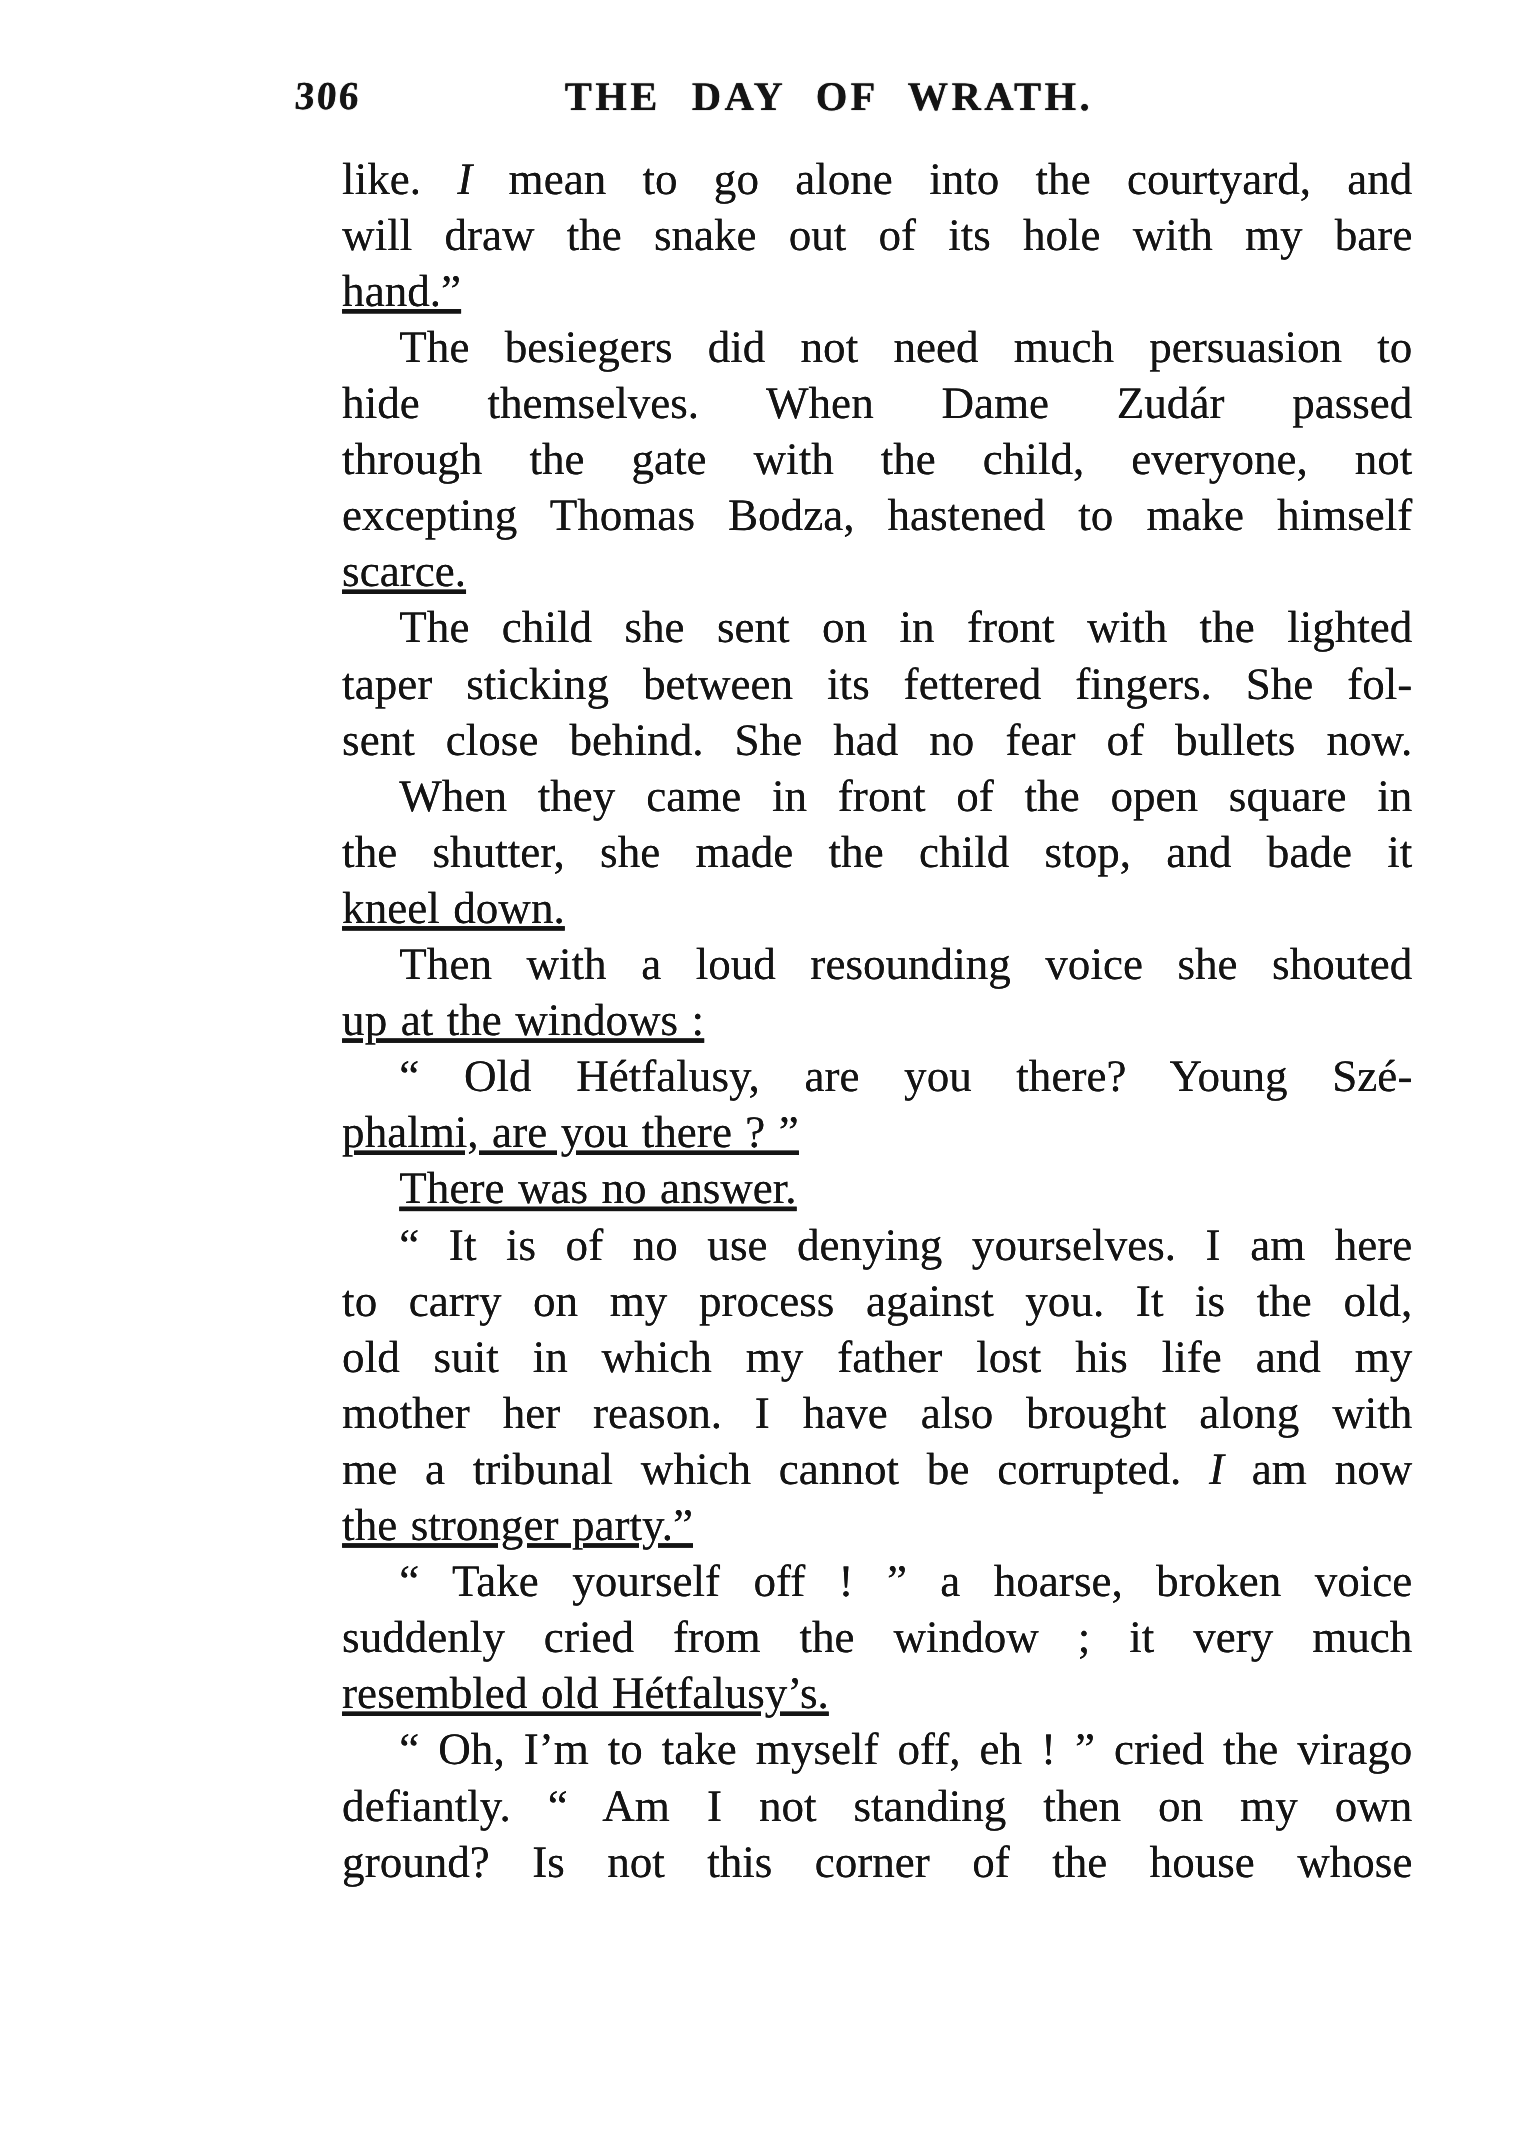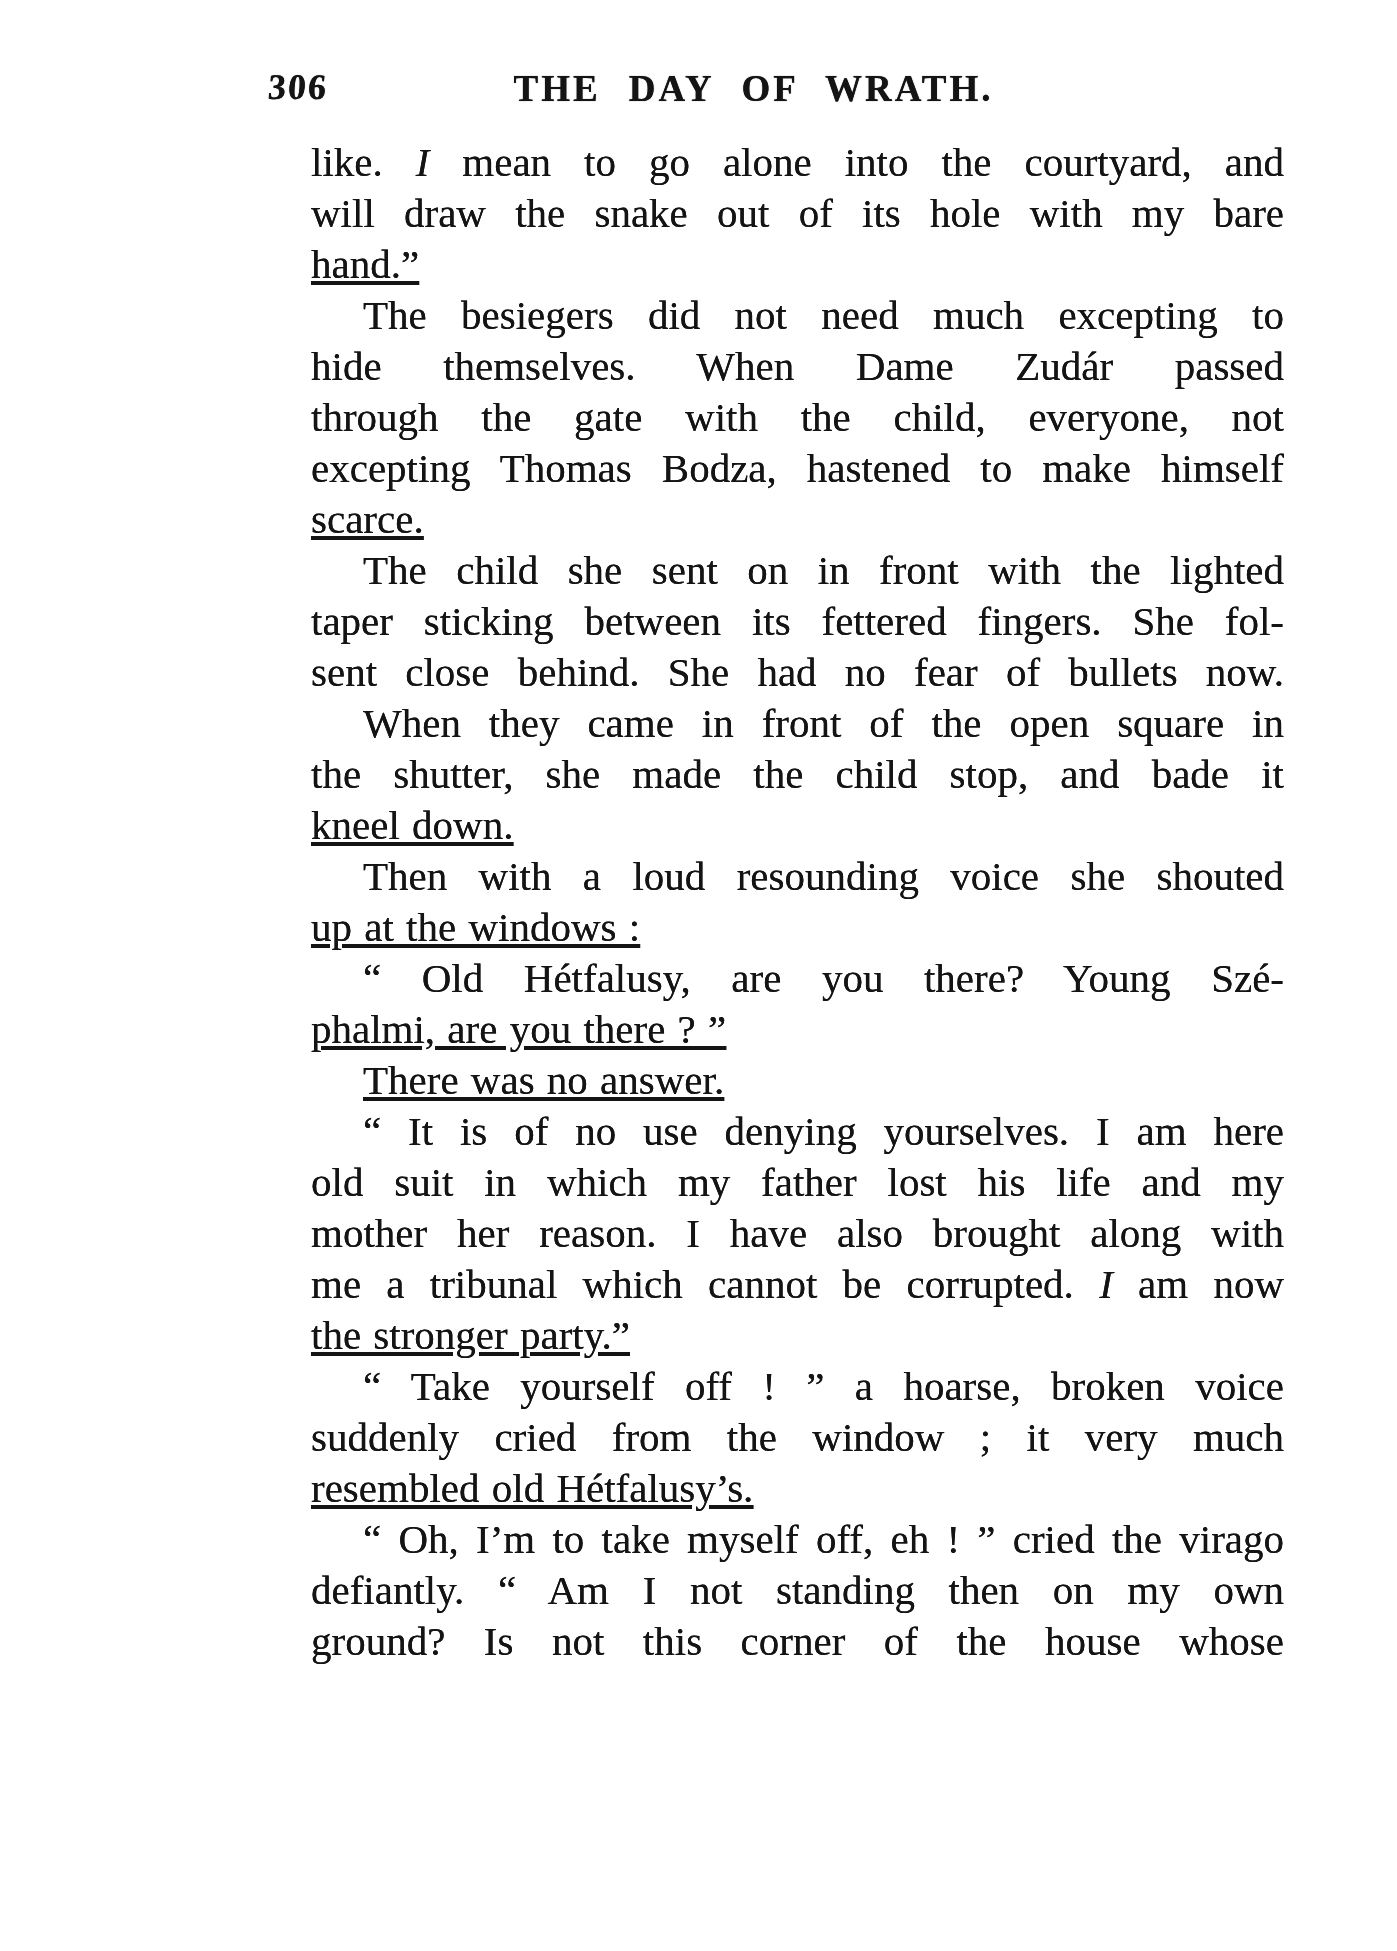--- a/index.html
+++ b/index.html
@@ -46,37 +46,38 @@
 </head>
 <body>
 
 <div class="page" style="background: rgb(255, 255, 255); color: rgb(20, 20, 20);">
   <div class="page-number">306</div>
   <div class="running-title">THE DAY OF WRATH.</div>
   <div class="body-text">
       <div class="line just"><span>like.  </span><i>I</i><span> mean to go alone into the courtyard, and</span></div>
       <div class="line just"><span>will draw the snake out of its hole with my bare</span></div>
       <div class="line left"><span>hand.”</span></div>
-      <div class="line just ind"><span>The besiegers did not need much excepting to</span></div>
+      <div class="line just ind"><span>The besiegers did not need much persuasion to</span></div>
       <div class="line just"><span>hide themselves.  When Dame Zudár passed</span></div>
       <div class="line just"><span>through the gate with the child, everyone, not</span></div>
       <div class="line just"><span>excepting Thomas Bodza, hastened to make himself</span></div>
       <div class="line left"><span>scarce.</span></div>
       <div class="line just ind"><span>The child she sent on in front with the lighted</span></div>
       <div class="line just"><span>taper sticking between its fettered fingers.  She fol-</span></div>
       <div class="line just"><span>sent close behind.  She had no fear of bullets now.</span></div>
       <div class="line just ind"><span>When they came in front of the open square in</span></div>
       <div class="line just"><span>the shutter, she made the child stop, and bade it</span></div>
       <div class="line left"><span>kneel down.</span></div>
       <div class="line just ind"><span>Then with a loud resounding voice she shouted</span></div>
       <div class="line left"><span>up at the windows :</span></div>
       <div class="line just ind"><span>“ Old Hétfalusy, are you there?  Young Szé-</span></div>
       <div class="line left"><span>phalmi, are you there ? ”</span></div>
       <div class="line left ind"><span>There was no answer.</span></div>
       <div class="line just ind"><span>“ It is of no use denying yourselves.  I am here</span></div>
+      <div class="line just"><span>to carry on my process against you.  It is the old,</span></div>
       <div class="line just"><span>old suit in which my father lost his life and my</span></div>
       <div class="line just"><span>mother her reason.  I have also brought along with</span></div>
       <div class="line just"><span>me a tribunal which cannot be corrupted.  </span><i>I</i><span> am now</span></div>
       <div class="line left"><span>the stronger party.”</span></div>
       <div class="line just ind"><span>“ Take yourself off ! ”  a hoarse, broken voice</span></div>
       <div class="line just"><span>suddenly cried from the window ;  it very much</span></div>
       <div class="line left"><span>resembled old Hétfalusy’s.</span></div>
       <div class="line just ind"><span>“ Oh, I’m to take myself off, eh ! ” cried the virago</span></div>
       <div class="line just"><span>defiantly.  “ Am I not standing then on my own</span></div>
       <div class="line just"><span>ground?  Is not this corner of the house whose</span></div>

